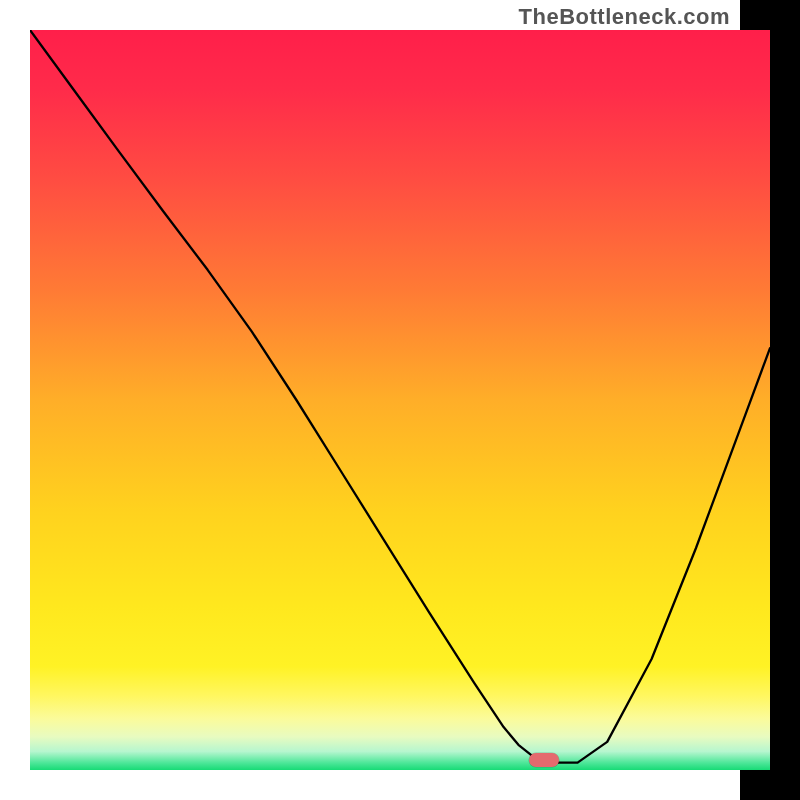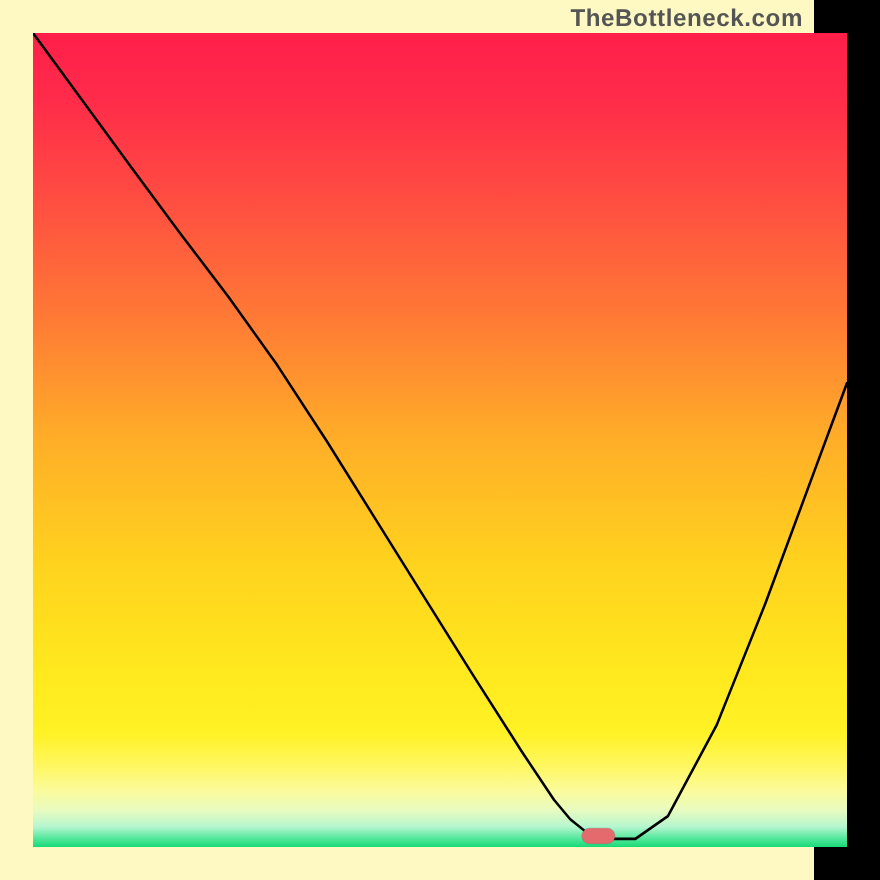--- a/index.html
+++ b/index.html
@@ -8,21 +8,21 @@
     width: 800px;
     height: 800px;
     background: #000;
     overflow: hidden;
     font-family: Arial, Helvetica, sans-serif;
   }
   .frame {
     position: relative;
     width: 740px;
     height: 800px;
-    background: #fef9c3;
+    background: #ffffff;
   }
   .watermark {
     position: absolute;
     top: 4px;
     right: 10px;
     color: #555;
     font-size: 22px;
     font-weight: 600;
     letter-spacing: 0.5px;
   }

